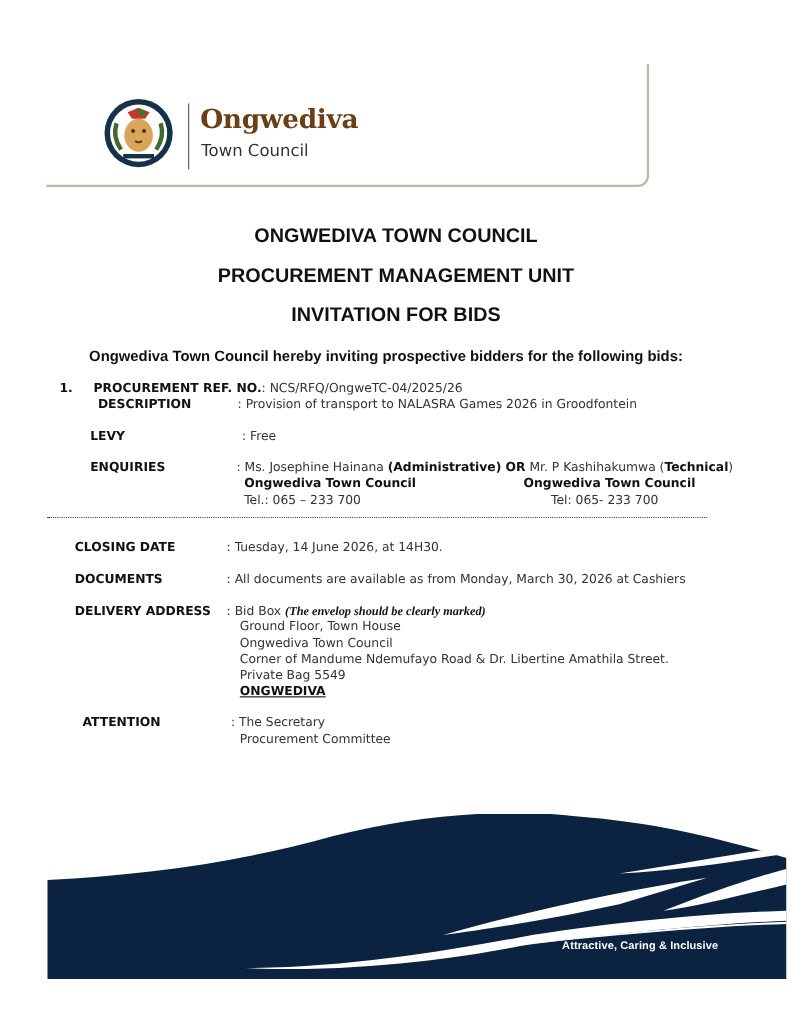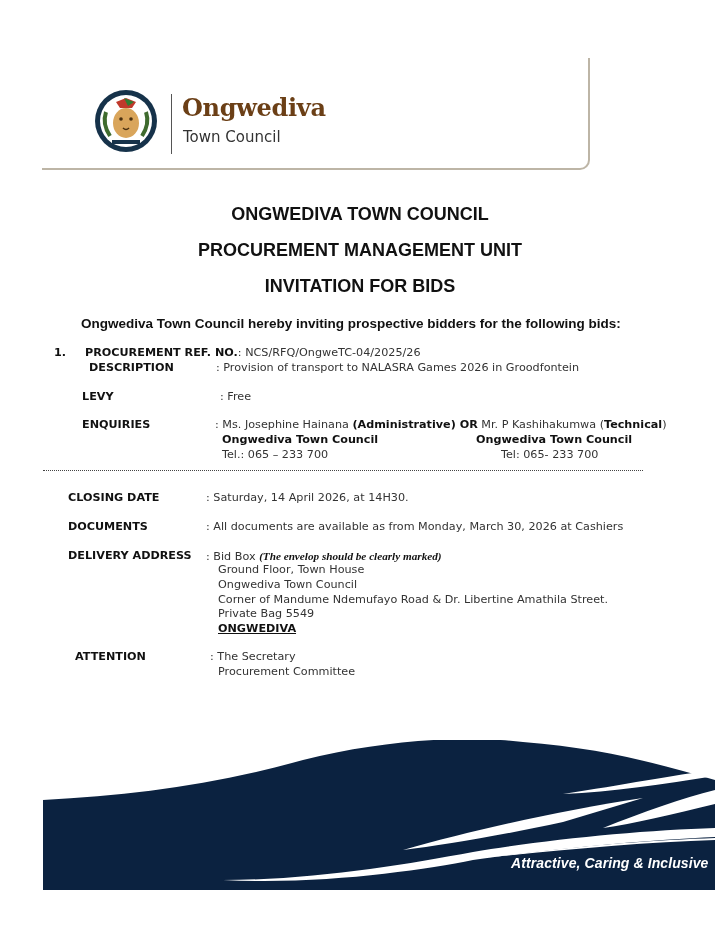--- a/index.html
+++ b/index.html
@@ -16,21 +16,21 @@
   .intro { position: absolute; left: 81px; top: 316px; font-family: "Liberation Sans", sans-serif; font-weight: bold; font-size: 13.5px; color: #111; }
 
   .t { position: absolute; font-family: "DejaVu Sans", sans-serif; font-size: 11.2px; color: #333; white-space: nowrap; line-height: 14px; }
   .b { font-weight: bold; color: #111; }
   .bi { font-weight: bold; font-style: italic; color: #111; font-family: Liberation Serif, serif; }
   .u { text-decoration: underline; }
 
   .dotline { position: absolute; left: 43px; top: 470px; width: 600px; border-top: 1.5px dotted #444; height: 0; }
 
   .band { position: absolute; left: 43px; top: 740px; width: 672px; height: 150px; }
-  .slogan { position: absolute; left: 511px; top: 855px; font-family: "Liberation Sans", sans-serif; font-weight: bold; font-style: italic; font-size: 14px; color: #ffffff; letter-spacing: 0.1px; }
+  .slogan { position: absolute; left: 511px; top: 855px; font-family: "Liberation Sans", sans-serif; font-weight: bold; font-size: 10px; color: #ffffff; letter-spacing: 0.1px; }
 </style>
 </head>
 <body>
 
 <div class="header-frame"></div>
 
 <svg class="seal" viewBox="0 0 64 66">
   <circle cx="32" cy="33" r="31" fill="#16324a"></circle>
   <circle cx="32" cy="33" r="26" fill="#ffffff"></circle>
   <path d="M12 24 Q8 36 16 48" stroke="#3f6b2e" stroke-width="4" fill="none"></path>
@@ -65,21 +65,21 @@
 <div class="t b" style="left:82px; top:418px;">ENQUIRIES</div>
 <div class="t" style="left:215px; top:418px;"><span>: Ms. Josephine Hainana </span><span class="b">(Administrative) OR</span><span> Mr. P Kashihakumwa (</span><span class="b">Technical</span><span>)</span></div>
 <div class="t b" style="left:222px; top:433px;">Ongwediva Town Council</div>
 <div class="t" style="left:222px; top:448px;">Tel.: 065 – 233 700</div>
 <div class="t b" style="left:476px; top:433px;">Ongwediva Town Council</div>
 <div class="t" style="left:476px; top:448px;margin-left:25px;">Tel: 065- 233 700</div>
 
 <div class="dotline"></div>
 
 <div class="t b" style="left:68px; top:491px;">CLOSING DATE</div>
-<div class="t" style="left:206px; top:491px;">: Saturday, 14 April 2026, at 14H30.</div>
+<div class="t" style="left:206px; top:491px;">: Tuesday, 14 June 2026, at 14H30.</div>
 
 <div class="t b" style="left:68px; top:520px;">DOCUMENTS</div>
 <div class="t" style="left:206px; top:520px;">: All documents are available as from Monday, March 30, 2026 at Cashiers</div>
 
 <div class="t b" style="left:68px; top:549px;">DELIVERY ADDRESS</div>
 <div class="t" style="left:206px; top:549px;"><span>: Bid Box </span><span class="bi">(The envelop should be clearly marked)</span></div>
 <div class="t" style="left:218px; top:563px;">Ground Floor, Town House</div>
 <div class="t" style="left:218px; top:578px;">Ongwediva Town Council</div>
 <div class="t" style="left:218px; top:593px;">Corner of Mandume Ndemufayo Road &amp; Dr. Libertine Amathila Street.</div>
 <div class="t" style="left:218px; top:607px;">Private Bag 5549</div>

